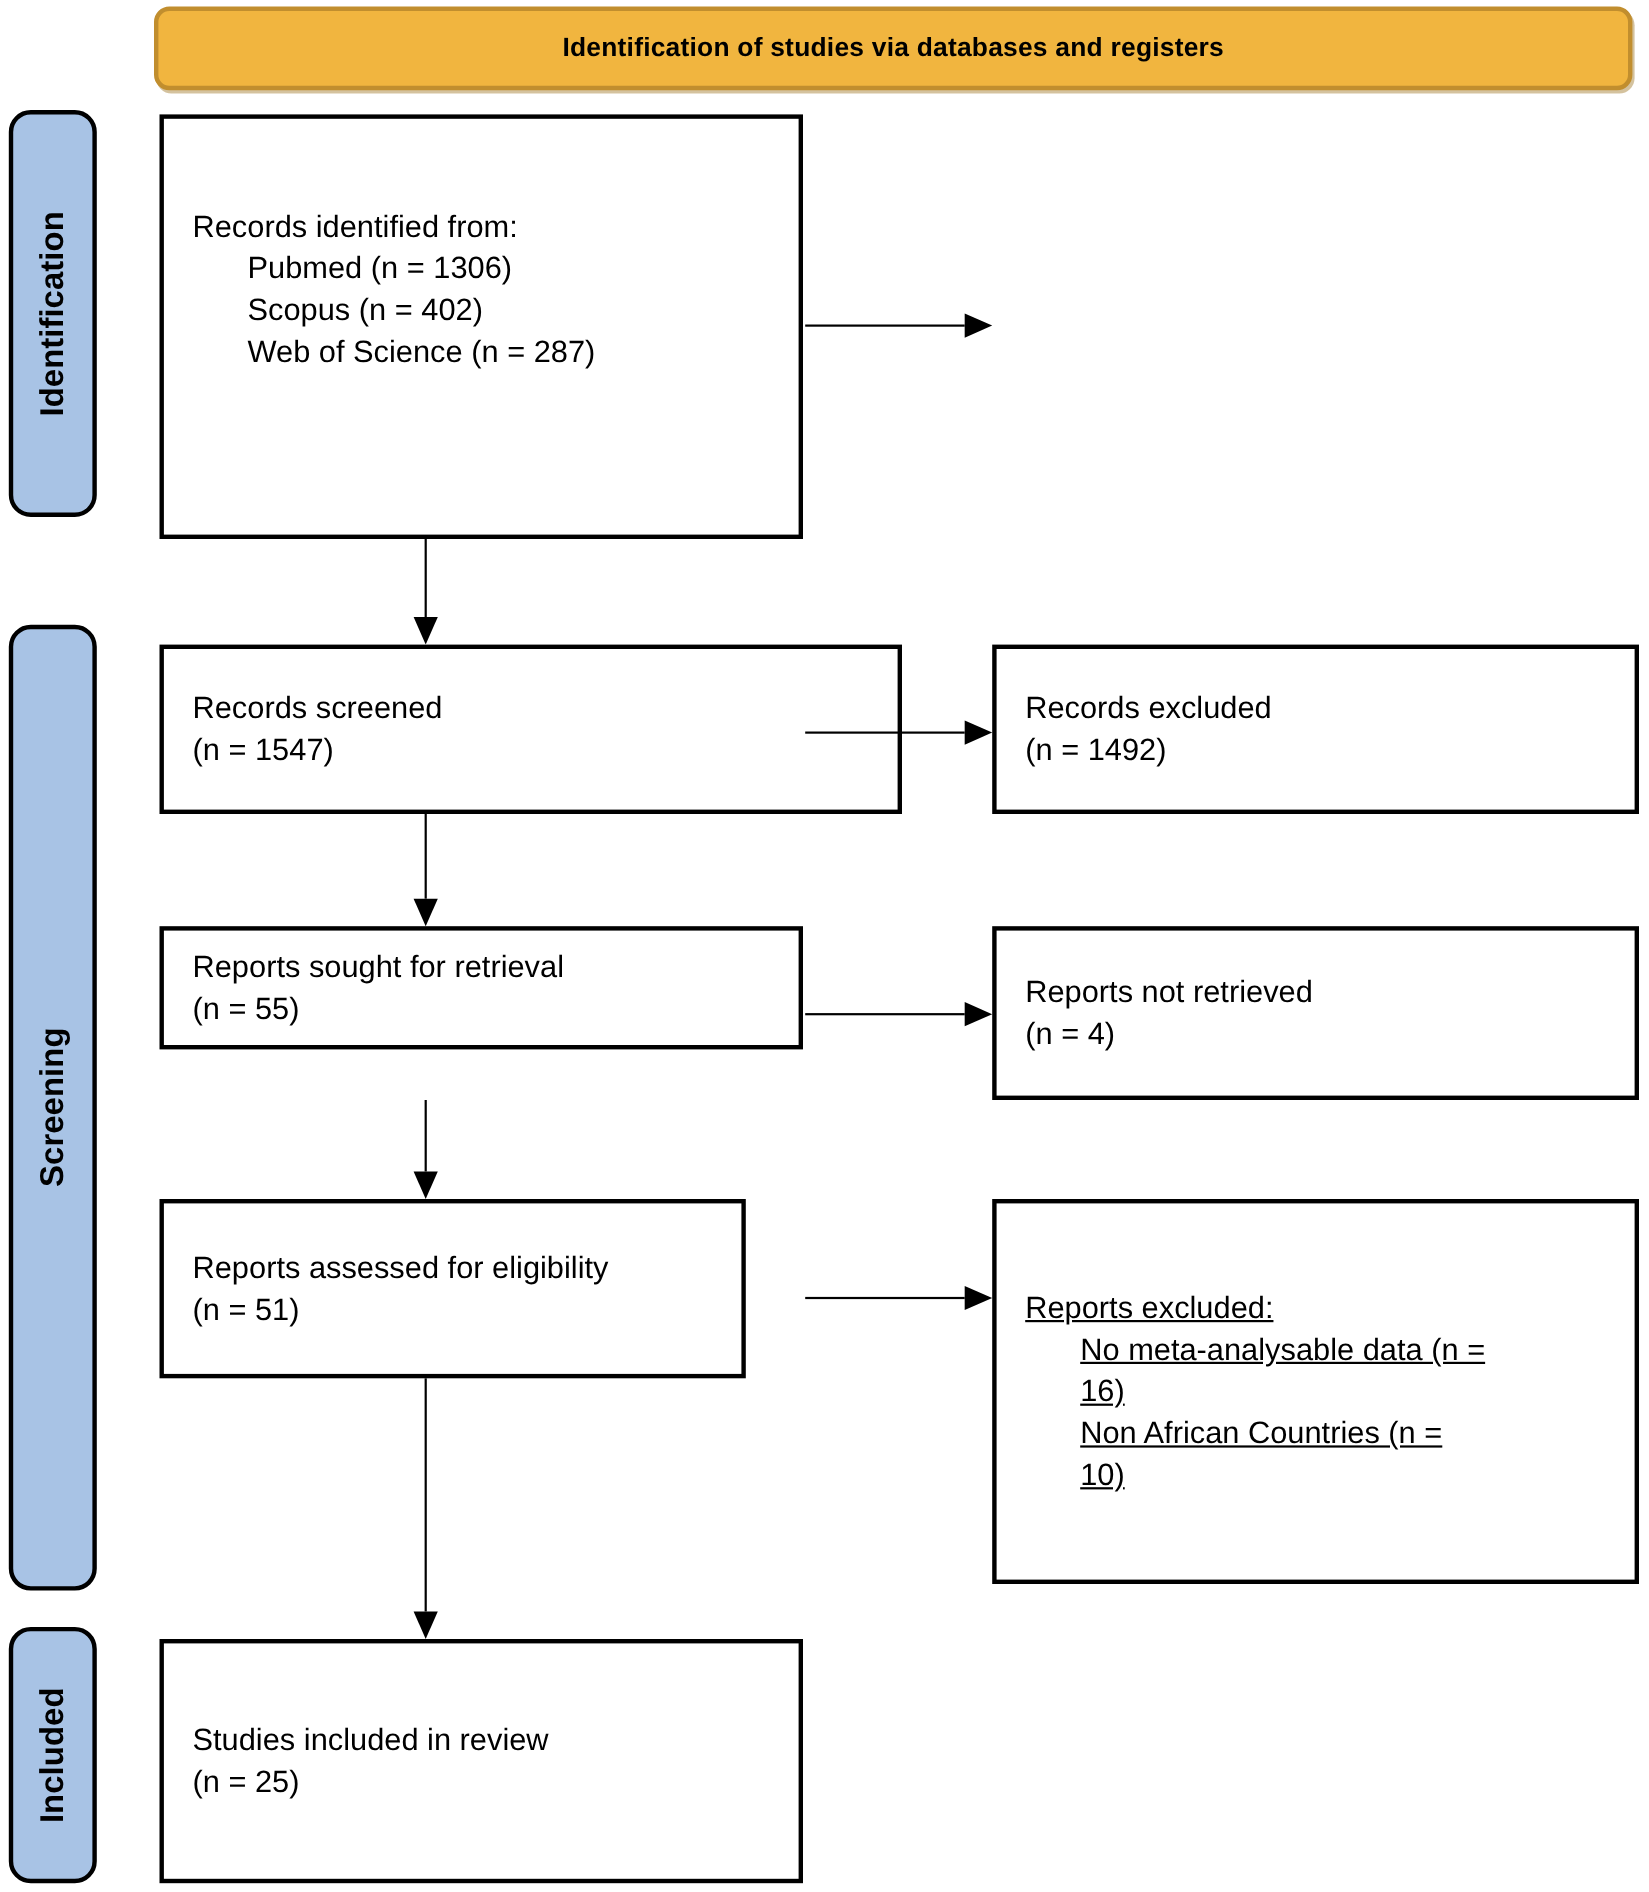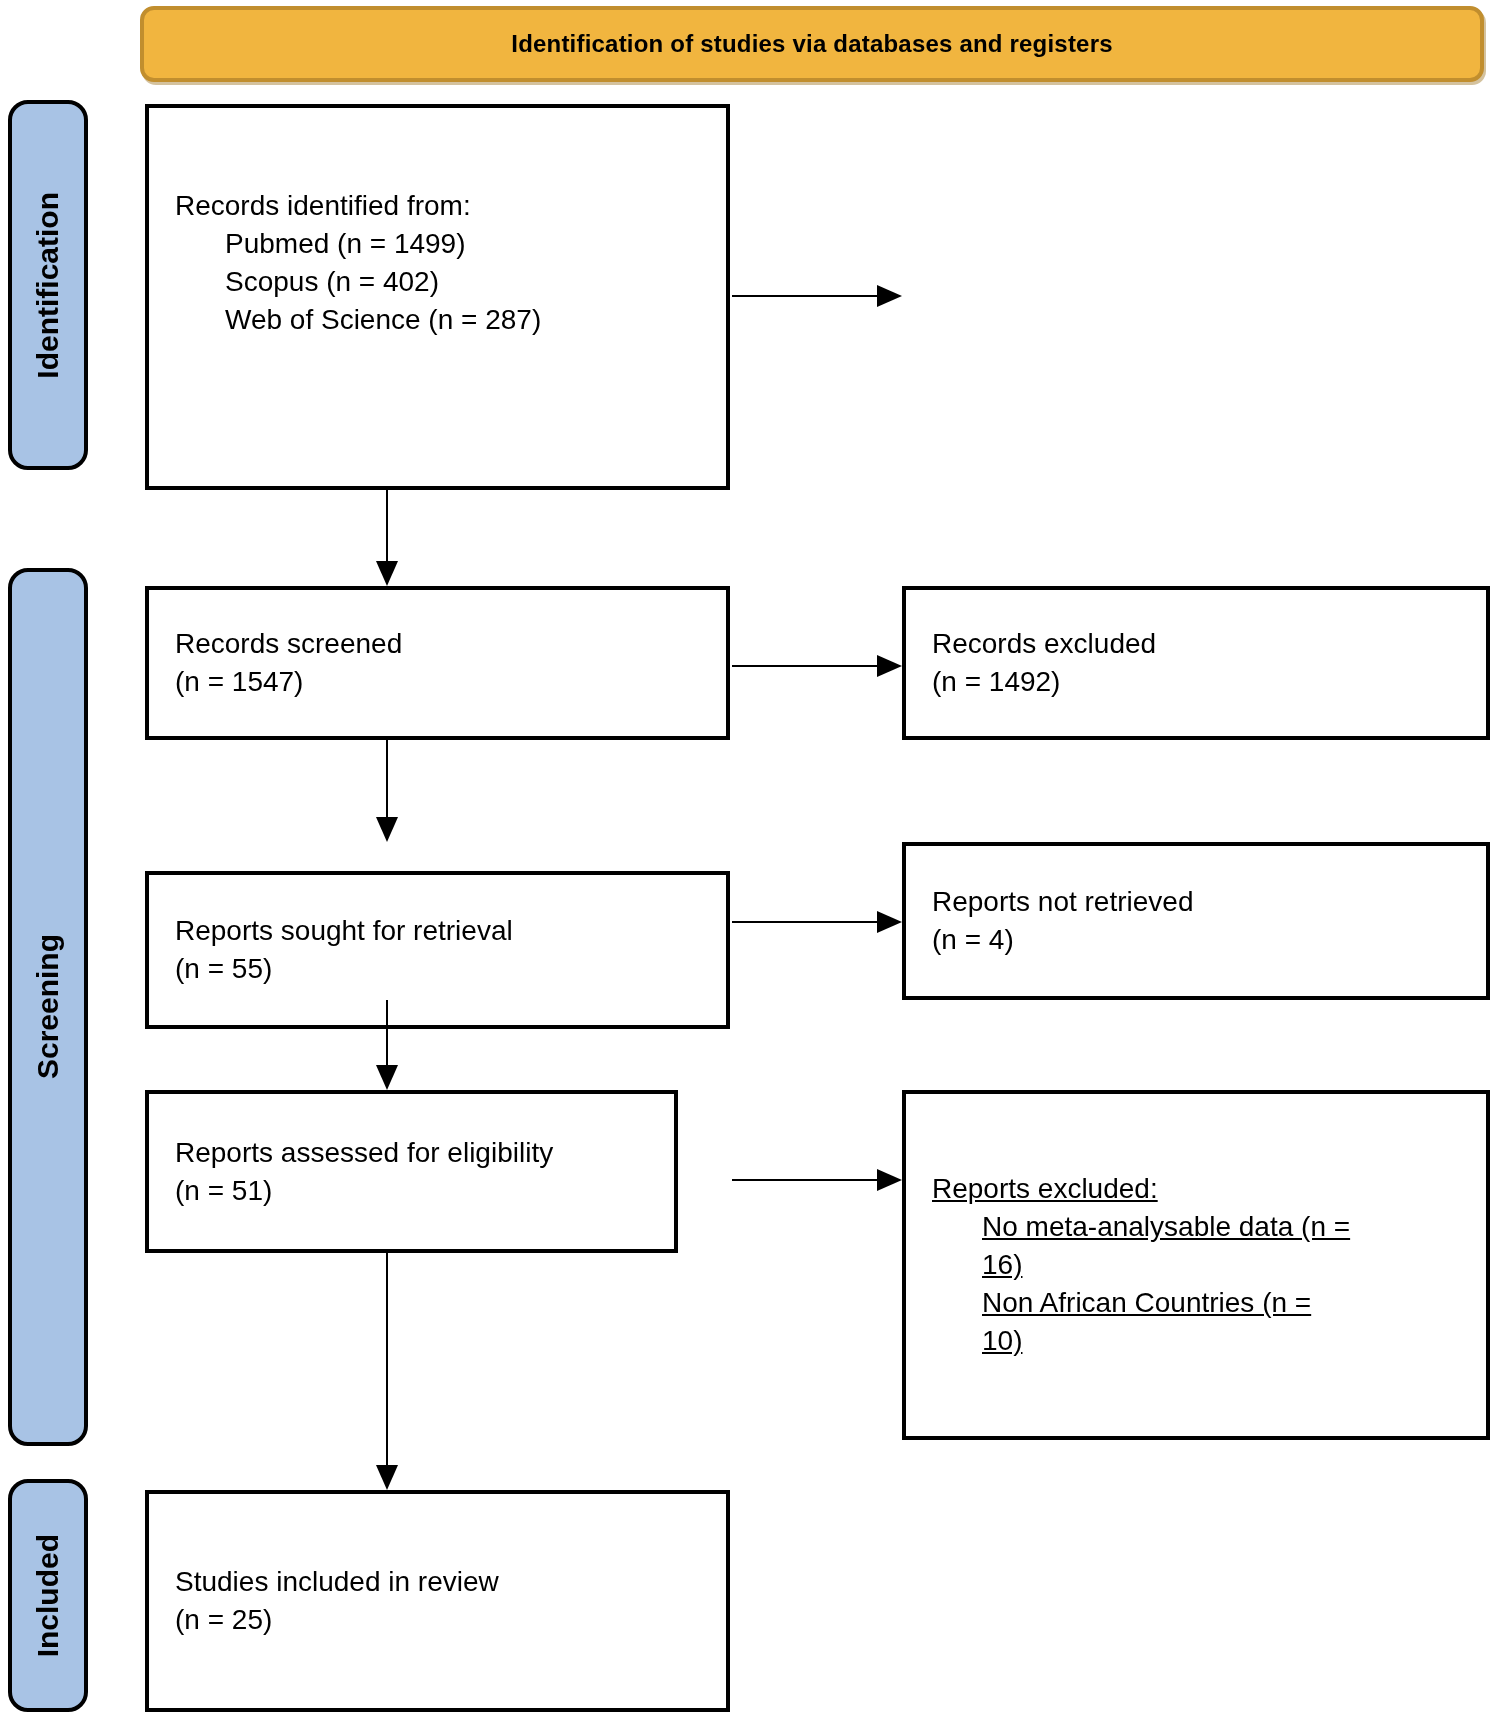--- a/index.html
+++ b/index.html
@@ -67,23 +67,23 @@
     padding-left: 26px;
     padding-right: 14px;
     font-size: 28px;
     line-height: 38px;
   }
   .fbox .line { white-space: pre-wrap; }
   .fbox .indent { padding-left: 50px; }
   .fbox em { font-style: italic; }
   #box-records-identified { left: 145px; top: 104px;  width: 585px; height: 386px; padding-bottom: 68px; }
   #box-records-removed    { left: 902px; top: 104px;  width: 588px; height: 386px; padding-bottom: 74px; }
-  #box-records-screened   { left: 145px; top: 586px;  width: 585px; height: 154px; text-align: right; }
+  #box-records-screened   { left: 145px; top: 586px;  width: 675px; height: 154px; text-align: right; }
   #box-records-excluded   { left: 902px; top: 586px;  width: 588px; height: 154px; }
-  #box-reports-sought     { left: 145px; top: 871px;  width: 585px; height: 158px; }
+  #box-reports-sought     { left: 145px; top: 842px;  width: 585px; height: 112px; }
   #box-reports-not-retrieved { left: 902px; top: 842px; width: 588px; height: 158px; }
   #box-reports-assessed   { left: 145px; top: 1090px; width: 533px; height: 163px; }
   #box-reports-excluded   { left: 902px; top: 1090px; width: 588px; height: 350px; text-decoration: underline; }
   #box-studies-included   { left: 145px; top: 1490px; width: 585px; height: 222px; }
   
   .varrow {
     position: absolute;
     width: 2px;
     background: #000;
   }
@@ -135,21 +135,21 @@
   </div>
   <div class="stage-bar" id="bar-screening">
     <span class="stage-label">Screening</span>
   </div>
   <div class="stage-bar" id="bar-included">
     <span class="stage-label">Included</span>
   </div>
 
   <div class="fbox" id="box-records-identified">
     <div class="line">Records identified from:</div>
-    <div class="line indent">Pubmed (n = 1499)</div>
+    <div class="line indent">Pubmed (n = 1306)</div>
     <div class="line indent">Scopus (n = 402)</div>
     <div class="line indent">Web of Science (n = 287)</div>
   </div>
 
 
   <div class="fbox" id="box-records-screened">
     <div class="line">Records screened</div>
     <div class="line">(n = 1547)</div>
   </div>
   <div class="fbox" id="box-records-excluded">

